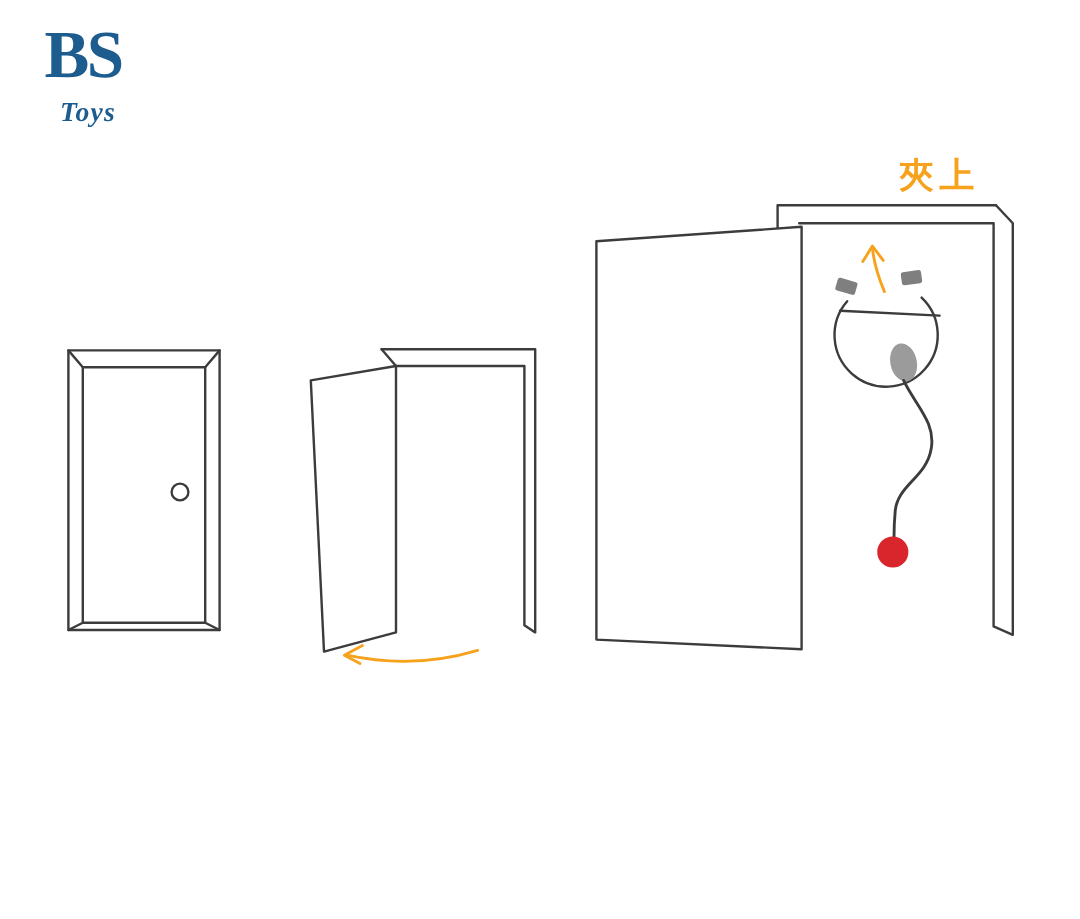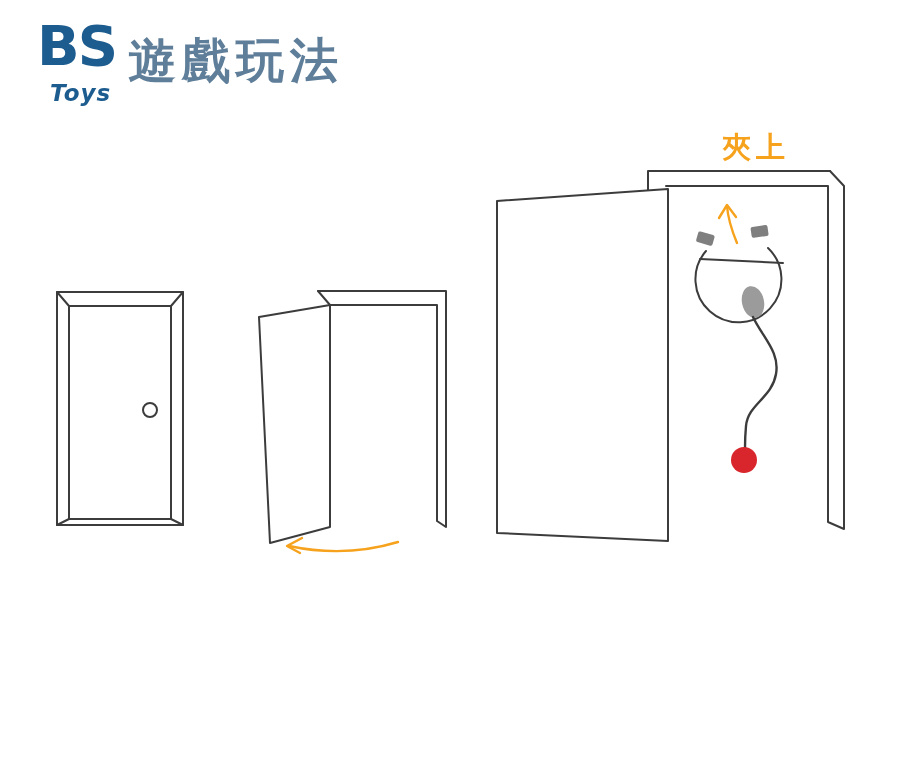--- a/index.html
+++ b/index.html
@@ -2,21 +2,21 @@
 <html style="--logo-navy: #1d5c8f; --title-blue: #5e7e99; --line-dark: #3c3c3c; --accent-orange: #f6a21c; --ball-red: #d8262c; --clamp-gray: #9b9b9b; --pad-gray: #7f7f7f;"><head>
 <meta charset="utf-8">
 <style>
   html, body { margin: 0; padding: 0; }
   body {
     width: 900px; height: 766px;
     background: #ffffff;
     position: relative; overflow: hidden;
     font-family: "DejaVu Sans", "Liberation Sans", sans-serif;
   }
-  .stage { position: absolute; left: 0; top: 0; width: 900px; height: 766px; }
+  .stage { position: absolute; left: 0; top: 0; width: 900px; height: 766px; font-family: Liberation Serif, serif; }
   svg.drawing { position: absolute; left: 0; top: 0; }
 
   .ln {
     stroke: var(--line-dark, #3c3c3c);
     stroke-width: 2; fill: none;
     stroke-linecap: round; stroke-linejoin: round;
   }
   .panel {
     fill: #ffffff;
     stroke: var(--line-dark, #3c3c3c);
@@ -50,21 +50,20 @@
     color: var(--title-blue, #5e7e99); line-height: 1;
   }
 </style>
 </head>
 <body>
 
 <div class="stage">
 
   <div class="logo-main">BS</div>
   <div class="logo-sub">Toys</div>
-  <div class="page-title">遊戲玩法</div>
 
   <svg class="drawing" width="900" height="766" viewBox="0 0 900 766">
 
     <g>
       <rect class="ln" x="57" y="292" width="126" height="233"></rect>
       <rect class="ln" x="69" y="306" width="102" height="213"></rect>
       <line class="ln" x1="57" y1="292" x2="69" y2="306"></line>
       <line class="ln" x1="183" y1="292" x2="171" y2="306"></line>
       <line class="ln" x1="57" y1="525" x2="69" y2="519"></line>
       <line class="ln" x1="183" y1="525" x2="171" y2="519"></line>
@@ -97,15 +96,15 @@
       <path class="ln" style="stroke-width:2.4" d="M753,317 C763,338 780,352 776,374 C772,398 748,404 746,426 C745,437 745,443 745,448"></path>
       <circle cx="744" cy="460" r="13" style="fill:var(--ball-red,#d8262c)"></circle>
     </g>
 
     <g class="orange-ln">
       <path d="M737,243 C732,231 728,219 727,206"></path>
       <path d="M719,218 L727,205 L736,217"></path>
     </g>
   </svg>
 
-  <div class="label" style="left:710px; top:133px; width:92px;">夾上</div>
+  <div class="label" style="left:725px; top:133px; width:92px;text-align:right;">夾上</div>
 
 </div>
 
 </body></html>

